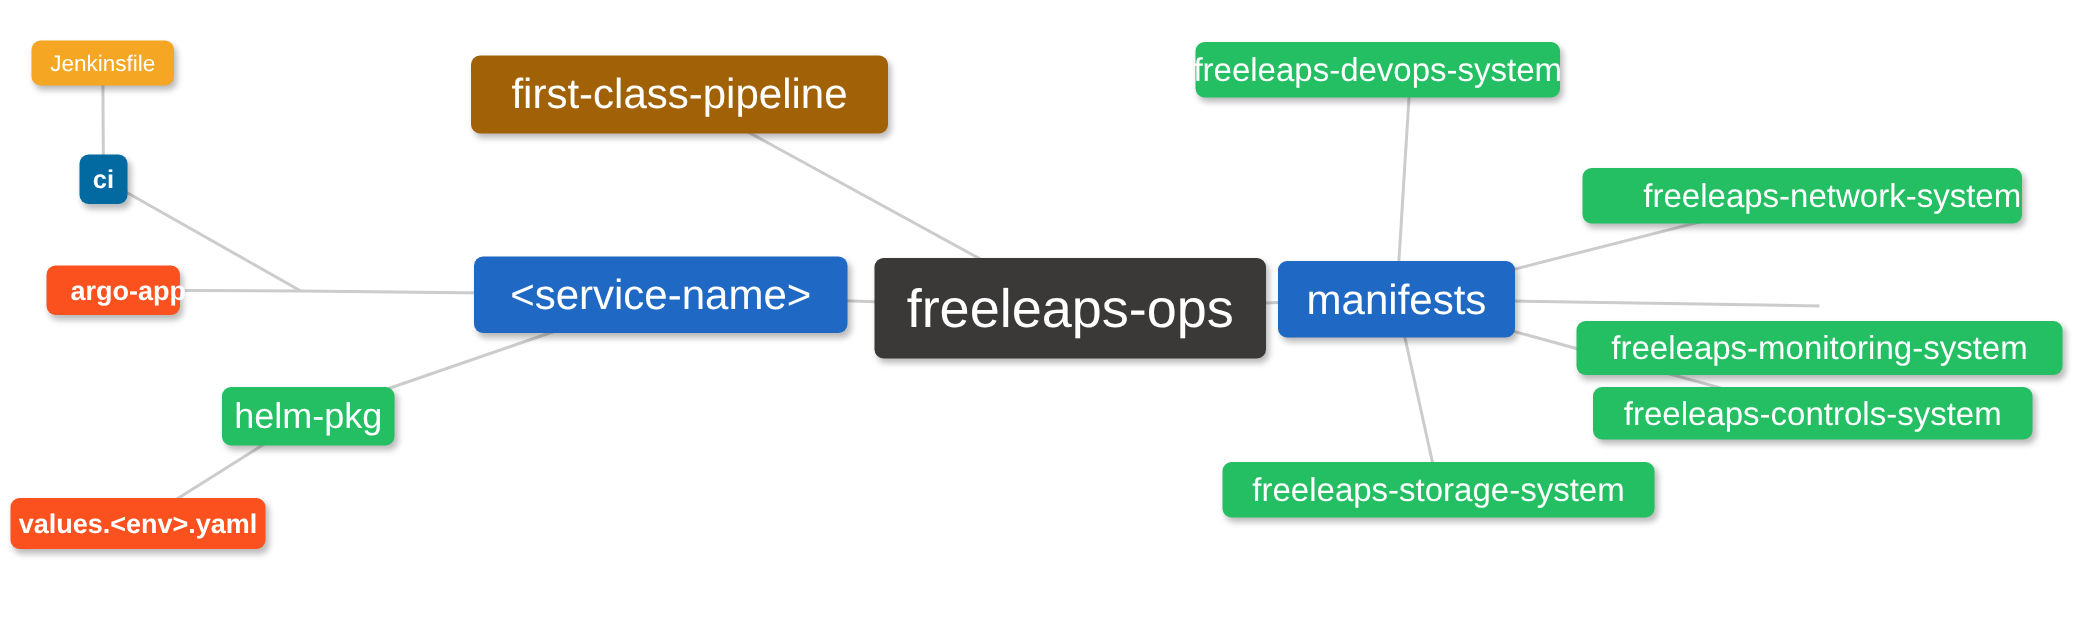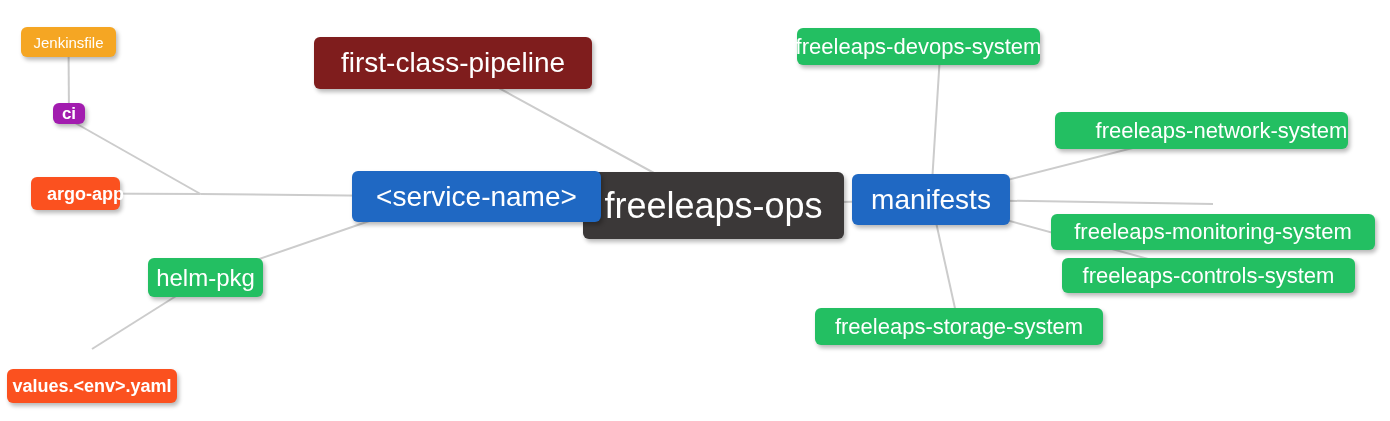--- a/index.html
+++ b/index.html
@@ -52,26 +52,26 @@
       <line x1="440.5" y1="196.5" x2="713.5" y2="205.5" stroke="#cccccc" stroke-width="2"></line>
       <line x1="713.5" y1="205.5" x2="931" y2="199.5" stroke="#cccccc" stroke-width="2"></line>
       <line x1="931" y1="199.5" x2="940.5" y2="46.5" stroke="#cccccc" stroke-width="2"></line>
       <line x1="931" y1="199.5" x2="1201.5" y2="130.5" stroke="#cccccc" stroke-width="2"></line>
       <line x1="931" y1="199.5" x2="1213" y2="204" stroke="#cccccc" stroke-width="2"></line>
       <line x1="931" y1="199.5" x2="1208.5" y2="275.5" stroke="#cccccc" stroke-width="2"></line>
       <line x1="931" y1="199.5" x2="959" y2="326.5" stroke="#cccccc" stroke-width="2"></line>
     </svg>
 
 <div class="node" style="left: 583px; top: 172px; width: 261px; height: 67px; font-size: 36px; font-weight: 400; background: rgb(59, 56, 56); color: rgb(255, 255, 255);">freeleaps-ops</div>
-    <div class="node" style="left: 314px; top: 37px; width: 278px; height: 52px; font-size: 28px; font-weight: 400; background: #7f1d1d; color: rgb(255, 255, 255);">first-class-pipeline</div>
-    <div class="node" style="left: 316px; top: 171px; width: 249px; height: 51px; font-size: 28px; font-weight: 400; background: rgb(31, 104, 195); color: rgb(255, 255, 255); margin-left: 36px;">&lt;service-name&gt;</div>
+    <div class="node" style="left: 314px; top: 37px; width: 278px; height: 52px; font-size: 28px; font-weight: 400; background: #a16207; color: rgb(255, 255, 255);">first-class-pipeline</div>
+    <div class="node" style="left: 316px; top: 171px; width: 249px; height: 51px; font-size: 28px; font-weight: 400; background: rgb(31, 104, 195); color: rgb(255, 255, 255);">&lt;service-name&gt;</div>
     <div class="node" style="left: 852px; top: 174px; width: 158px; height: 51px; font-size: 28px; font-weight: 400; background: rgb(31, 104, 195); color: rgb(255, 255, 255);">manifests</div>
     <div class="node" style="left: 148px; top: 258px; width: 115px; height: 39px; font-size: 24px; font-weight: 400; background: rgb(35, 191, 98); color: rgb(255, 255, 255);">helm-pkg</div>
-    <div class="node" style="left: 53px; top: 103px; width: 32px; height: 21px; font-size: 17px; font-weight: 700; background: #a21caf; color: rgb(255, 255, 255);">ci</div>
+    <div class="node" style="left: 53px; top: 103px; width: 32px; height: 33px; font-size: 17px; font-weight: 700; background: #0369a1; color: rgb(255, 255, 255);">ci</div>
     <div class="node" style="left: 31px; top: 177px; width: 89px; height: 33px; font-size: 18px; font-weight: 700; background: rgb(251, 81, 31); color: rgb(255, 255, 255); padding-left: 20px;">argo-app</div>
-    <div class="node" style="left: 7px; top: 332px; width: 170px; height: 34px; font-size: 18px; font-weight: 700; background: rgb(251, 81, 31); color: rgb(255, 255, 255); margin-top: 37px;">values.&lt;env&gt;.yaml</div>
+    <div class="node" style="left: 7px; top: 332px; width: 170px; height: 34px; font-size: 18px; font-weight: 700; background: rgb(251, 81, 31); color: rgb(255, 255, 255);">values.&lt;env&gt;.yaml</div>
     <div class="node" style="left: 21px; top: 27px; width: 95px; height: 30px; font-size: 15px; font-weight: 400; background: rgb(245, 166, 35); color: rgb(255, 255, 255);">Jenkinsfile</div>
     <div class="node" style="left: 797px; top: 28px; width: 243px; height: 37px; font-size: 22px; font-weight: 400; background: rgb(35, 191, 98); color: rgb(255, 255, 255);">freeleaps-devops-system</div>
     <div class="node" style="left: 1055px; top: 112px; width: 293px; height: 37px; font-size: 22px; font-weight: 400; background: rgb(35, 191, 98); color: rgb(255, 255, 255); padding-left: 40px;">freeleaps-network-system</div>
     <div class="node" style="left: 1051px; top: 186px; width: 324px; height: 36px; font-size: 22px; font-weight: 400; background: rgb(35, 191, 98); color: rgb(255, 255, 255); margin-top: 28px;">freeleaps-monitoring-system</div>
     <div class="node" style="left: 1062px; top: 258px; width: 293px; height: 35px; font-size: 22px; font-weight: 400; background: rgb(35, 191, 98); color: rgb(255, 255, 255);">freeleaps-controls-system</div>
     <div class="node" style="left: 815px; top: 308px; width: 288px; height: 37px; font-size: 22px; font-weight: 400; background: rgb(35, 191, 98); color: rgb(255, 255, 255);">freeleaps-storage-system</div>
   </div>
 
 </body></html>

